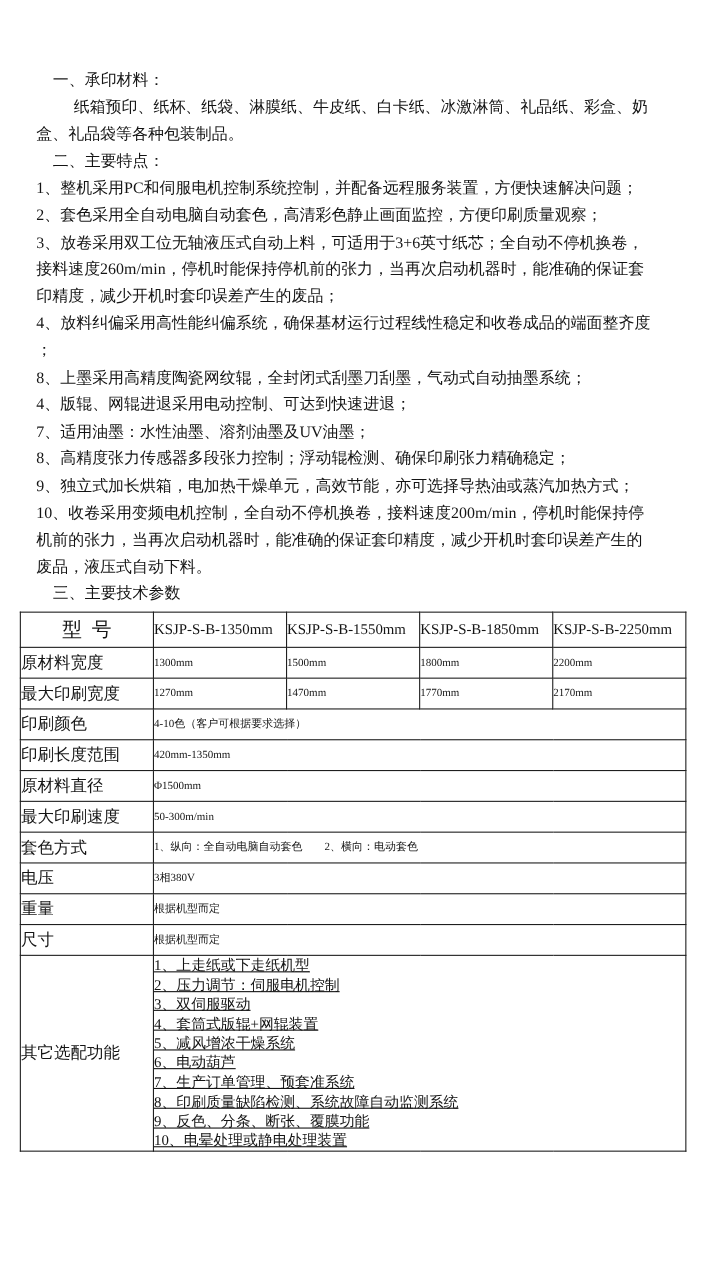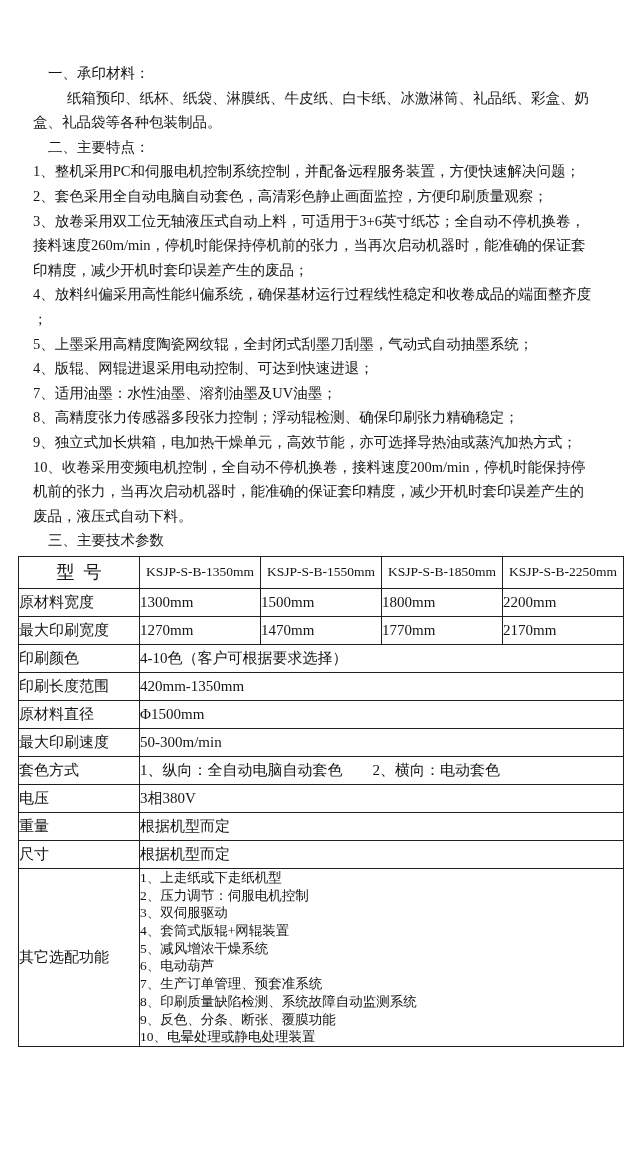--- a/index.html
+++ b/index.html
@@ -39,36 +39,36 @@
     padding-left:5px;
     white-space:nowrap;
   }
   td.hlbl{
     font-size:18px;
     text-align:center;
     white-space:pre;
   }
   td.mdl{
     font-size:13.5px;
-    text-align:center;
     white-space:nowrap;
   }
   td.val{
-    font-size:15px;
+    font-size:10px;
     padding-left:8px;
     white-space:pre;
   }
   td.opt{
     padding:5px 4px 6px 6px;
     font-size:13.5px;
     vertical-align:middle;
   }
   .optline{
     line-height:17.7px;
     white-space:nowrap;
+    text-decoration:underline;
   }
 </style>
 </head>
 <body>
 
 <div class="doc">
 
   <div class="text">
     <div class="hd">一、承印材料：</div>
     <div class="p1a">纸箱预印、纸杯、纸袋、淋膜纸、牛皮纸、白卡纸、冰激淋筒、礼品纸、彩盒、奶</div>
@@ -76,21 +76,21 @@
     <div class="hd">二、主要特点：</div>
     <div>
 
     <div class="bline">1、整机采用PC和伺服电机控制系统控制，并配备远程服务装置，方便快速解决问题；</div>
         <div class="bline">2、套色采用全自动电脑自动套色，高清彩色静止画面监控，方便印刷质量观察；</div>
         <div class="bline">3、放卷采用双工位无轴液压式自动上料，可适用于3+6英寸纸芯；全自动不停机换卷，</div>
         <div class="bline">接料速度260m/min，停机时能保持停机前的张力，当再次启动机器时，能准确的保证套</div>
         <div class="bline">印精度，减少开机时套印误差产生的废品；</div>
         <div class="bline">4、放料纠偏采用高性能纠偏系统，确保基材运行过程线性稳定和收卷成品的端面整齐度</div>
         <div class="bline">；</div>
-        <div class="bline">5、上墨采用高精度陶瓷网纹辊，全封闭式刮墨刀刮墨，气动式自动抽墨系统；</div>
+        <div class="bline">8、上墨采用高精度陶瓷网纹辊，全封闭式刮墨刀刮墨，气动式自动抽墨系统；</div>
         <div class="bline">4、版辊、网辊进退采用电动控制、可达到快速进退；</div>
         <div class="bline">7、适用油墨：水性油墨、溶剂油墨及UV油墨；</div>
         <div class="bline">8、高精度张力传感器多段张力控制；浮动辊检测、确保印刷张力精确稳定；</div>
         <div class="bline">9、独立式加长烘箱，电加热干燥单元，高效节能，亦可选择导热油或蒸汽加热方式；</div>
         <div class="bline">10、收卷采用变频电机控制，全自动不停机换卷，接料速度200m/min，停机时能保持停</div>
         <div class="bline">机前的张力，当再次启动机器时，能准确的保证套印精度，减少开机时套印误差产生的</div>
         <div class="bline">废品，液压式自动下料。</div>
       </div>
     <div class="hd">三、主要技术参数</div>
   </div>

